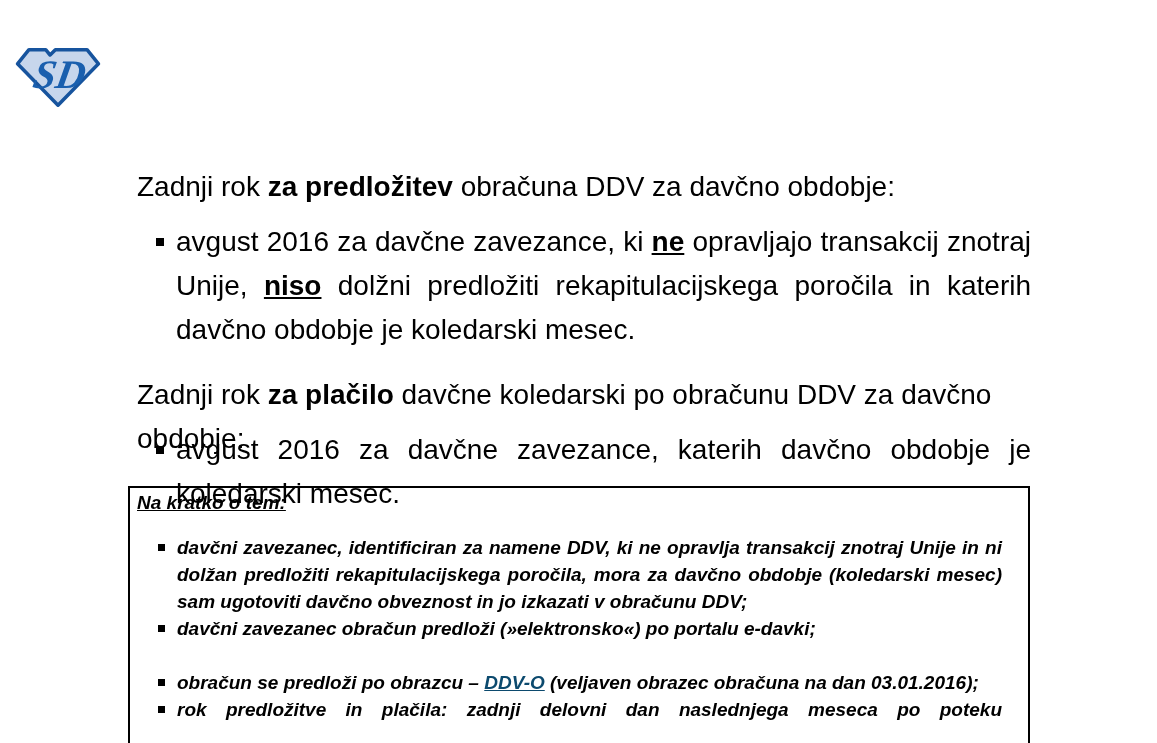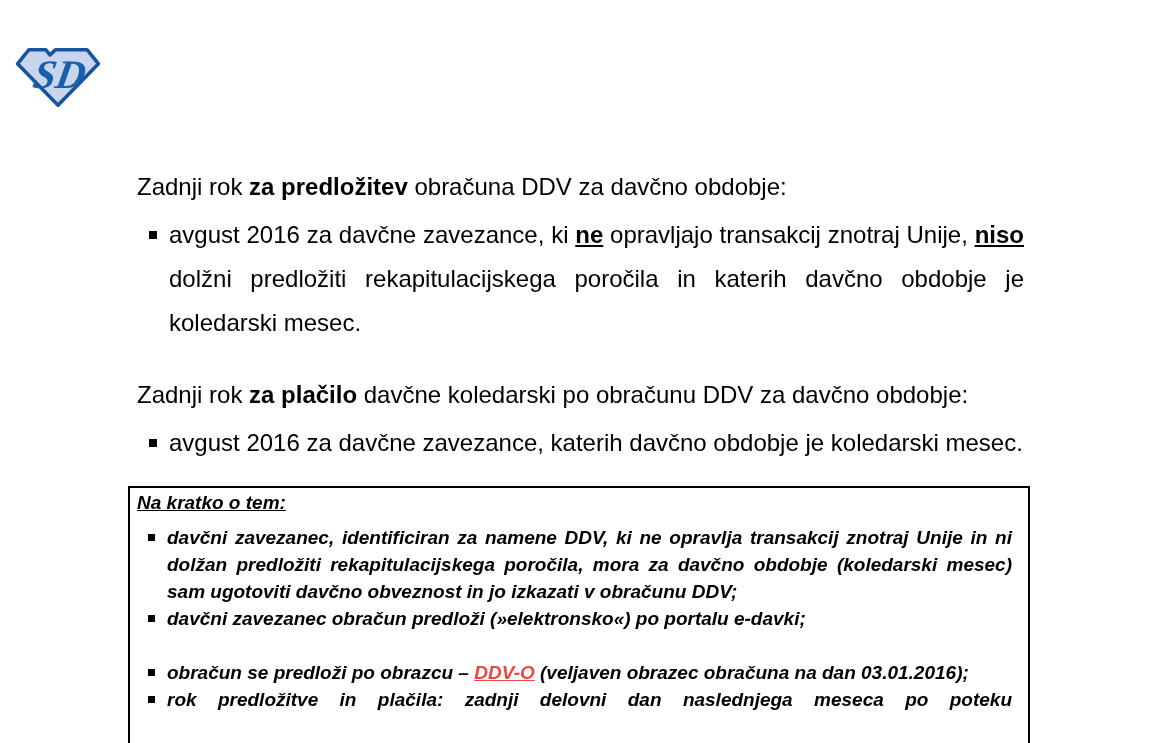--- a/index.html
+++ b/index.html
@@ -12,60 +12,60 @@
     font-family: "Liberation Sans", sans-serif;
     color: #000000;
   }
 
   .logo {
     position: absolute;
     left: 14px; top: 45px;
     width: 88px; height: 64px;
   }
 
-  .main-text { position: absolute; left: 137px; width: 883px; font-size: 24px; line-height: 44px; }
+  .main-text { position: absolute; left: 137px; width: 883px; font-size: 28px; line-height: 44px; }
 
   .heading1 { top: 165px; }
   .bullets1 { top: 209px; }
   .heading2 { top: 373px; }
   .bullets2 { top: 417px; }
 
   .bold { font-weight: bold; }
   .bold-underline { font-weight: bold; text-decoration: underline; }
 
-  ul.squares { margin: 4px; padding: 0; list-style: none; }
+  ul.squares { margin: 11px; padding: 0; list-style: none; }
   ul.squares > li { position: relative; padding-left: 28px; text-align: justify; }
   ul.squares > li::before {
     content: ""; position: absolute; left: 8px; top: 18px;
     width: 8px; height: 8px; background: #000;
   }
 
   .info-box {
     position: absolute;
     left: 128px; top: 486px;
     width: 902px; height: 400px;
     border: 2px solid #000000;
     padding: 1px 8px 0 7px;
     font-size: 19px;
     font-weight: bold;
     font-style: italic;
     line-height: 27px;
   }
   .box-title { text-decoration: underline; }
-  ul.box-list { margin: 8px; padding: 0; list-style: none; }
+  ul.box-list { margin: 18px; padding: 0; list-style: none; }
   ul.box-list > li { position: relative; padding-left: 22px; text-align: justify; }
   ul.box-list > li::before {
     content: ""; position: absolute; left: 3px; top: 10px;
     width: 7px; height: 7px; background: #000;
   }
   ul.box-list > li.gap-above { margin-top: 27px; }
   ul.box-list > li.justify-last { text-align-last: justify; }
 
   .doc-link {
-    color: #ef4444;
+    color: #0c4a6e;
     text-decoration: underline;
     cursor: pointer;
   }
 </style>
 </head>
 <body>
 
 <div class="logo">
   <svg width="88" height="64" viewBox="0 0 100 72">
     <path d="M4 21 L17 5 L36 5 L41 11 L47 5 L83 5 L96 21 L50 68 Z" fill="#c7d6ec" stroke="#17549e" stroke-width="4" stroke-linejoin="round"></path>

